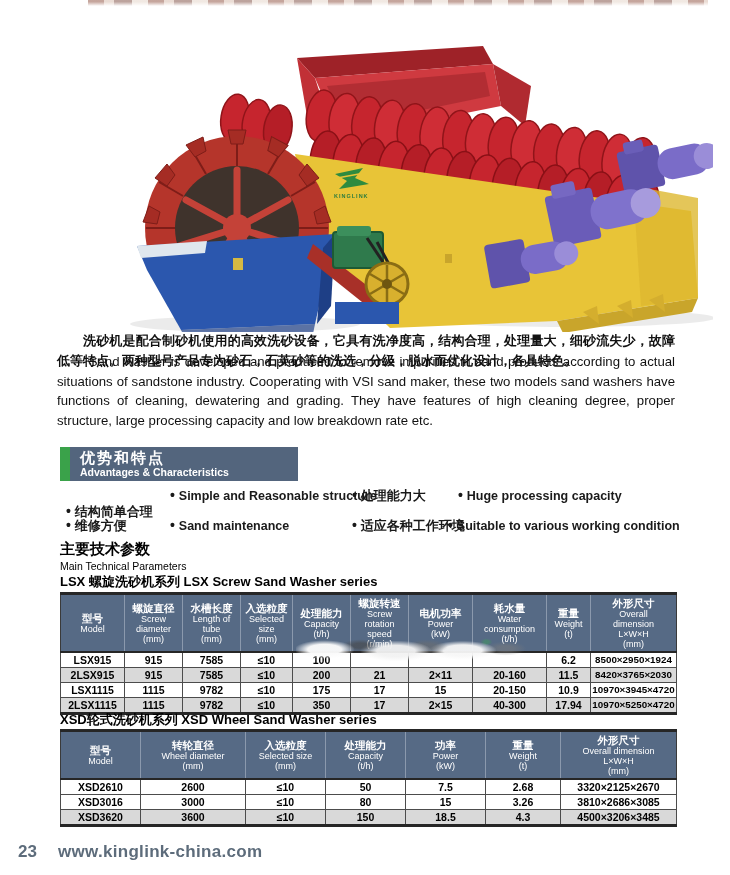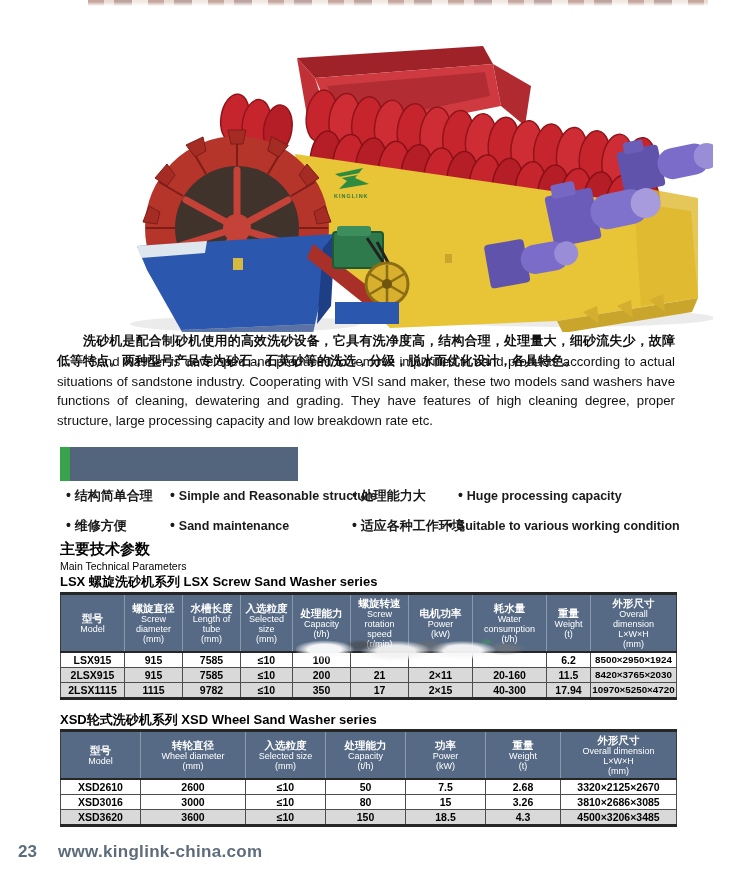--- a/index.html
+++ b/index.html
@@ -228,23 +228,27 @@
     <circle cx="302" cy="278" r="5" fill="#6e5610"></circle>
     <rect x="250" y="296" width="64" height="22" fill="#2b57ae"></rect>
   </g>
 </svg>
 
 <div id="para-cn" class="abs para">洗砂机是配合制砂机使用的高效洗砂设备，它具有洗净度高，结构合理，处理量大，细砂流失少，故障低等特点。两种型号产品专为砂石，石英砂等的洗选，分级，脱水而优化设计，各具特色。</div>
 <div id="para-en" class="abs para">Sand washer is developed and produced to remove impurities in sand products according to actual situations of sandstone industry. Cooperating with VSI sand maker, these two models sand washers have functions of cleaning, dewatering and grading. They have features of high cleaning degree, proper structure, large processing capacity and low breakdown rate etc.</div>
 
 <div id="adv-header" class="abs">
   <div id="adv-green"></div>
+  <div id="adv-text">
+    <div id="adv-cn">优势和特点</div>
+    <div id="adv-en">Advantages &amp; Characteristics</div>
+  </div>
 </div>
 
-<span class="bullet-item b-cn" style="left:66px;top:487px;">结构简单合理</span>
+<span class="bullet-item b-cn" style="left:66px;top:503px;">结构简单合理</span>
 <span class="bullet-item b-en" style="left:170px;top:487px;">Simple and Reasonable structure</span>
 <span class="bullet-item b-cn" style="left:352px;top:487px;">处理能力大</span>
 <span class="bullet-item b-en" style="left:458px;top:487px;">Huge processing capacity</span>
 <span class="bullet-item b-cn" style="left:66px;top:517px;">维修方便</span>
 <span class="bullet-item b-en" style="left:170px;top:517px;">Sand maintenance</span>
 <span class="bullet-item b-cn" style="left:352px;top:517px;">适应各种工作环境</span>
 <span class="bullet-item b-en" style="left:448px;top:517px;">Suitable to various working condition</span>
 
 <div id="tech-cn" class="abs">主要技术参数</div>
 <div id="tech-en" class="abs">Main Technical Parameters</div>
@@ -342,20 +346,32 @@
         <td>915</td>
         <td>7585</td>
         <td>≤10</td>
         <td>200</td>
         <td>21</td>
         <td>2×11</td>
         <td>20-160</td>
         <td>11.5</td>
         <td>8420×3765×2030</td>
       </tr>
+      <tr class="norm">
+        <td>LSX1115</td>
+        <td>1115</td>
+        <td>9782</td>
+        <td>≤10</td>
+        <td>175</td>
+        <td>17</td>
+        <td>15</td>
+        <td>20-150</td>
+        <td>10.9</td>
+        <td>10970×3945×4720</td>
+      </tr>
       <tr class="alt">
         <td>2LSX1115</td>
         <td>1115</td>
         <td>9782</td>
         <td>≤10</td>
         <td>350</td>
         <td>17</td>
         <td>2×15</td>
         <td>40-300</td>
         <td>17.94</td>

